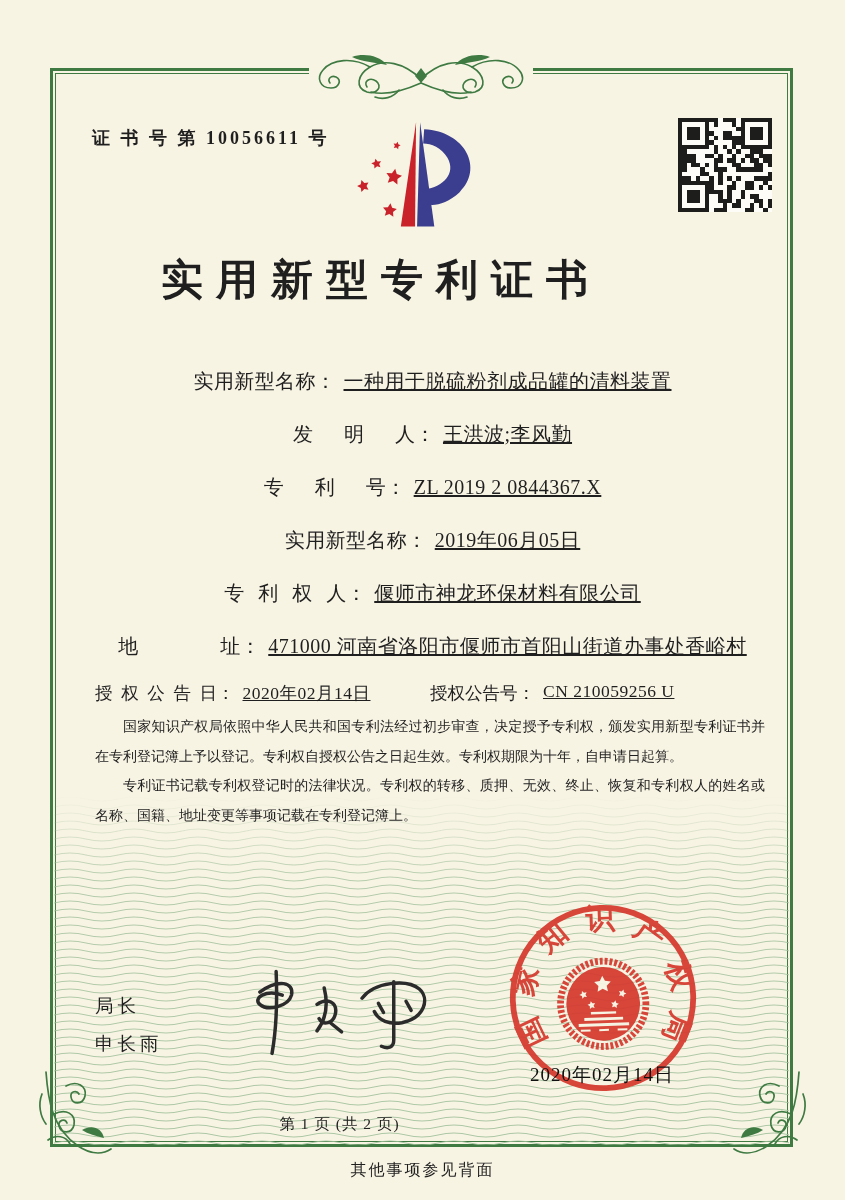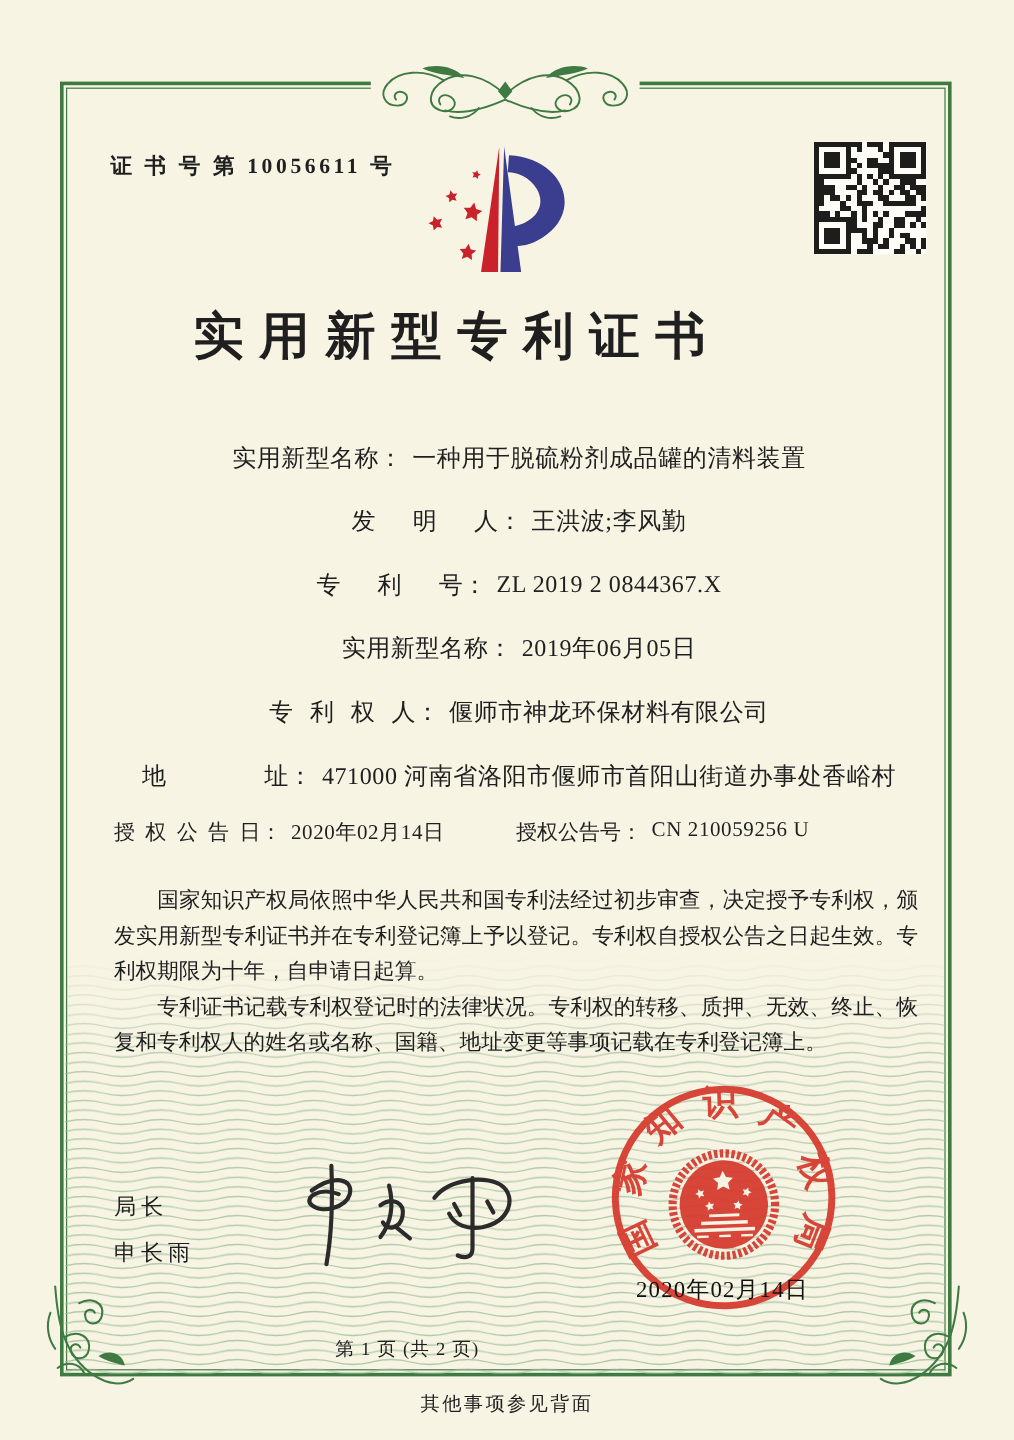--- a/index.html
+++ b/index.html
@@ -30,27 +30,27 @@
   .title{
     left:0;top:252px;width:762px;text-align:center;
     font-size:42px;font-weight:700;letter-spacing:13px;
   }
   .fields{left:95px;top:355px;width:675px;}
   .field{height:53px;display:flex;align-items:center;font-size:20px;justify-content:center;}
   .flabel{
     display:inline-block;width:122px;
     text-align:justify;text-align-last:justify;
   }
-  .fvalue{margin-left:8px;letter-spacing:0.5px;}
+  .fvalue{margin-left:8px;letter-spacing:0.5px;text-decoration:underline;}
   .grant{left:95px;top:678px;width:675px;display:flex;font-size:17.5px;height:30px;align-items:center;}
   .grant-group{display:flex;align-items:flex-start;}
   .grant-group.g1{width:335px;}
   .paras{
     left:95px;top:712px;width:670px;
-    font-size:18px;line-height:29.5px;text-align:justify;margin-top:24px;
+    font-size:14px;line-height:29.5px;text-align:justify;
   }
   .paras p{margin:0;text-indent:2em;}
   .director{left:95px;top:993px;font-size:18.5px;letter-spacing:4px;}
   .director div{margin-bottom:13px;}
   .sig{left:225px;top:960px;}
   .seal{left:506px;top:901px;}
   .seal-date{
     left:512px;top:1062px;width:180px;text-align:center;
     font-size:19px;letter-spacing:1px;color:#111;
   }

